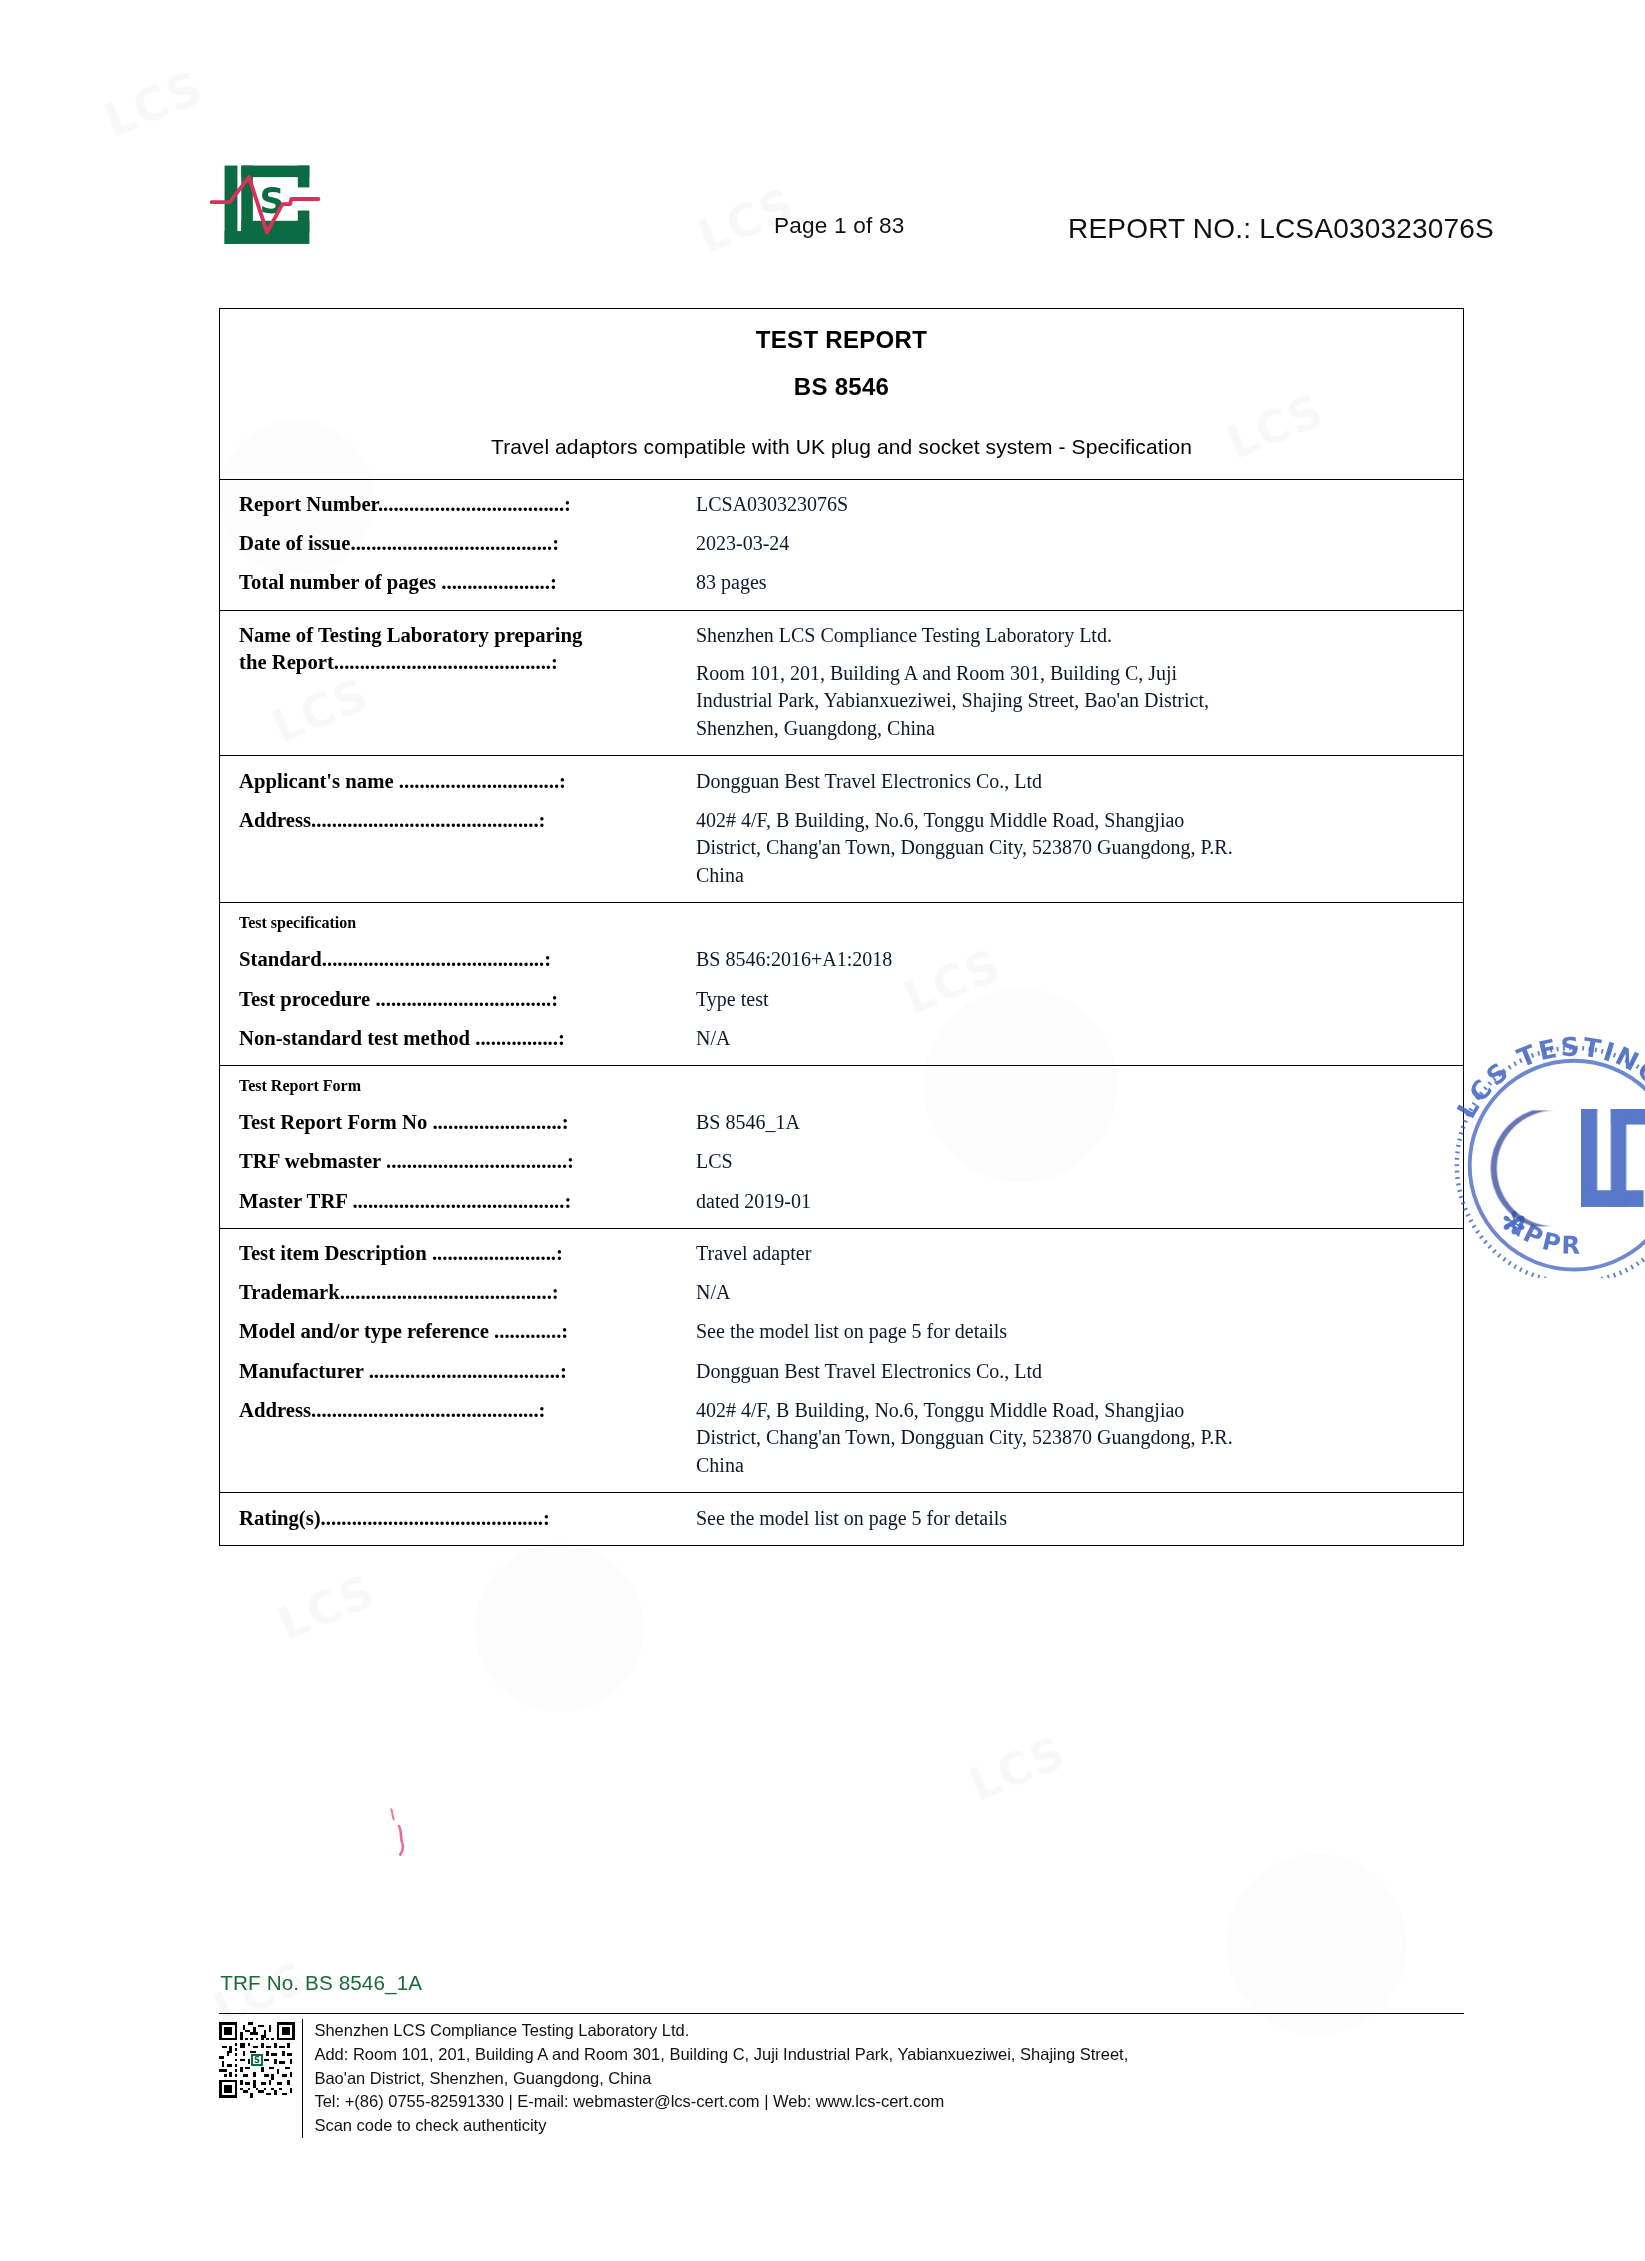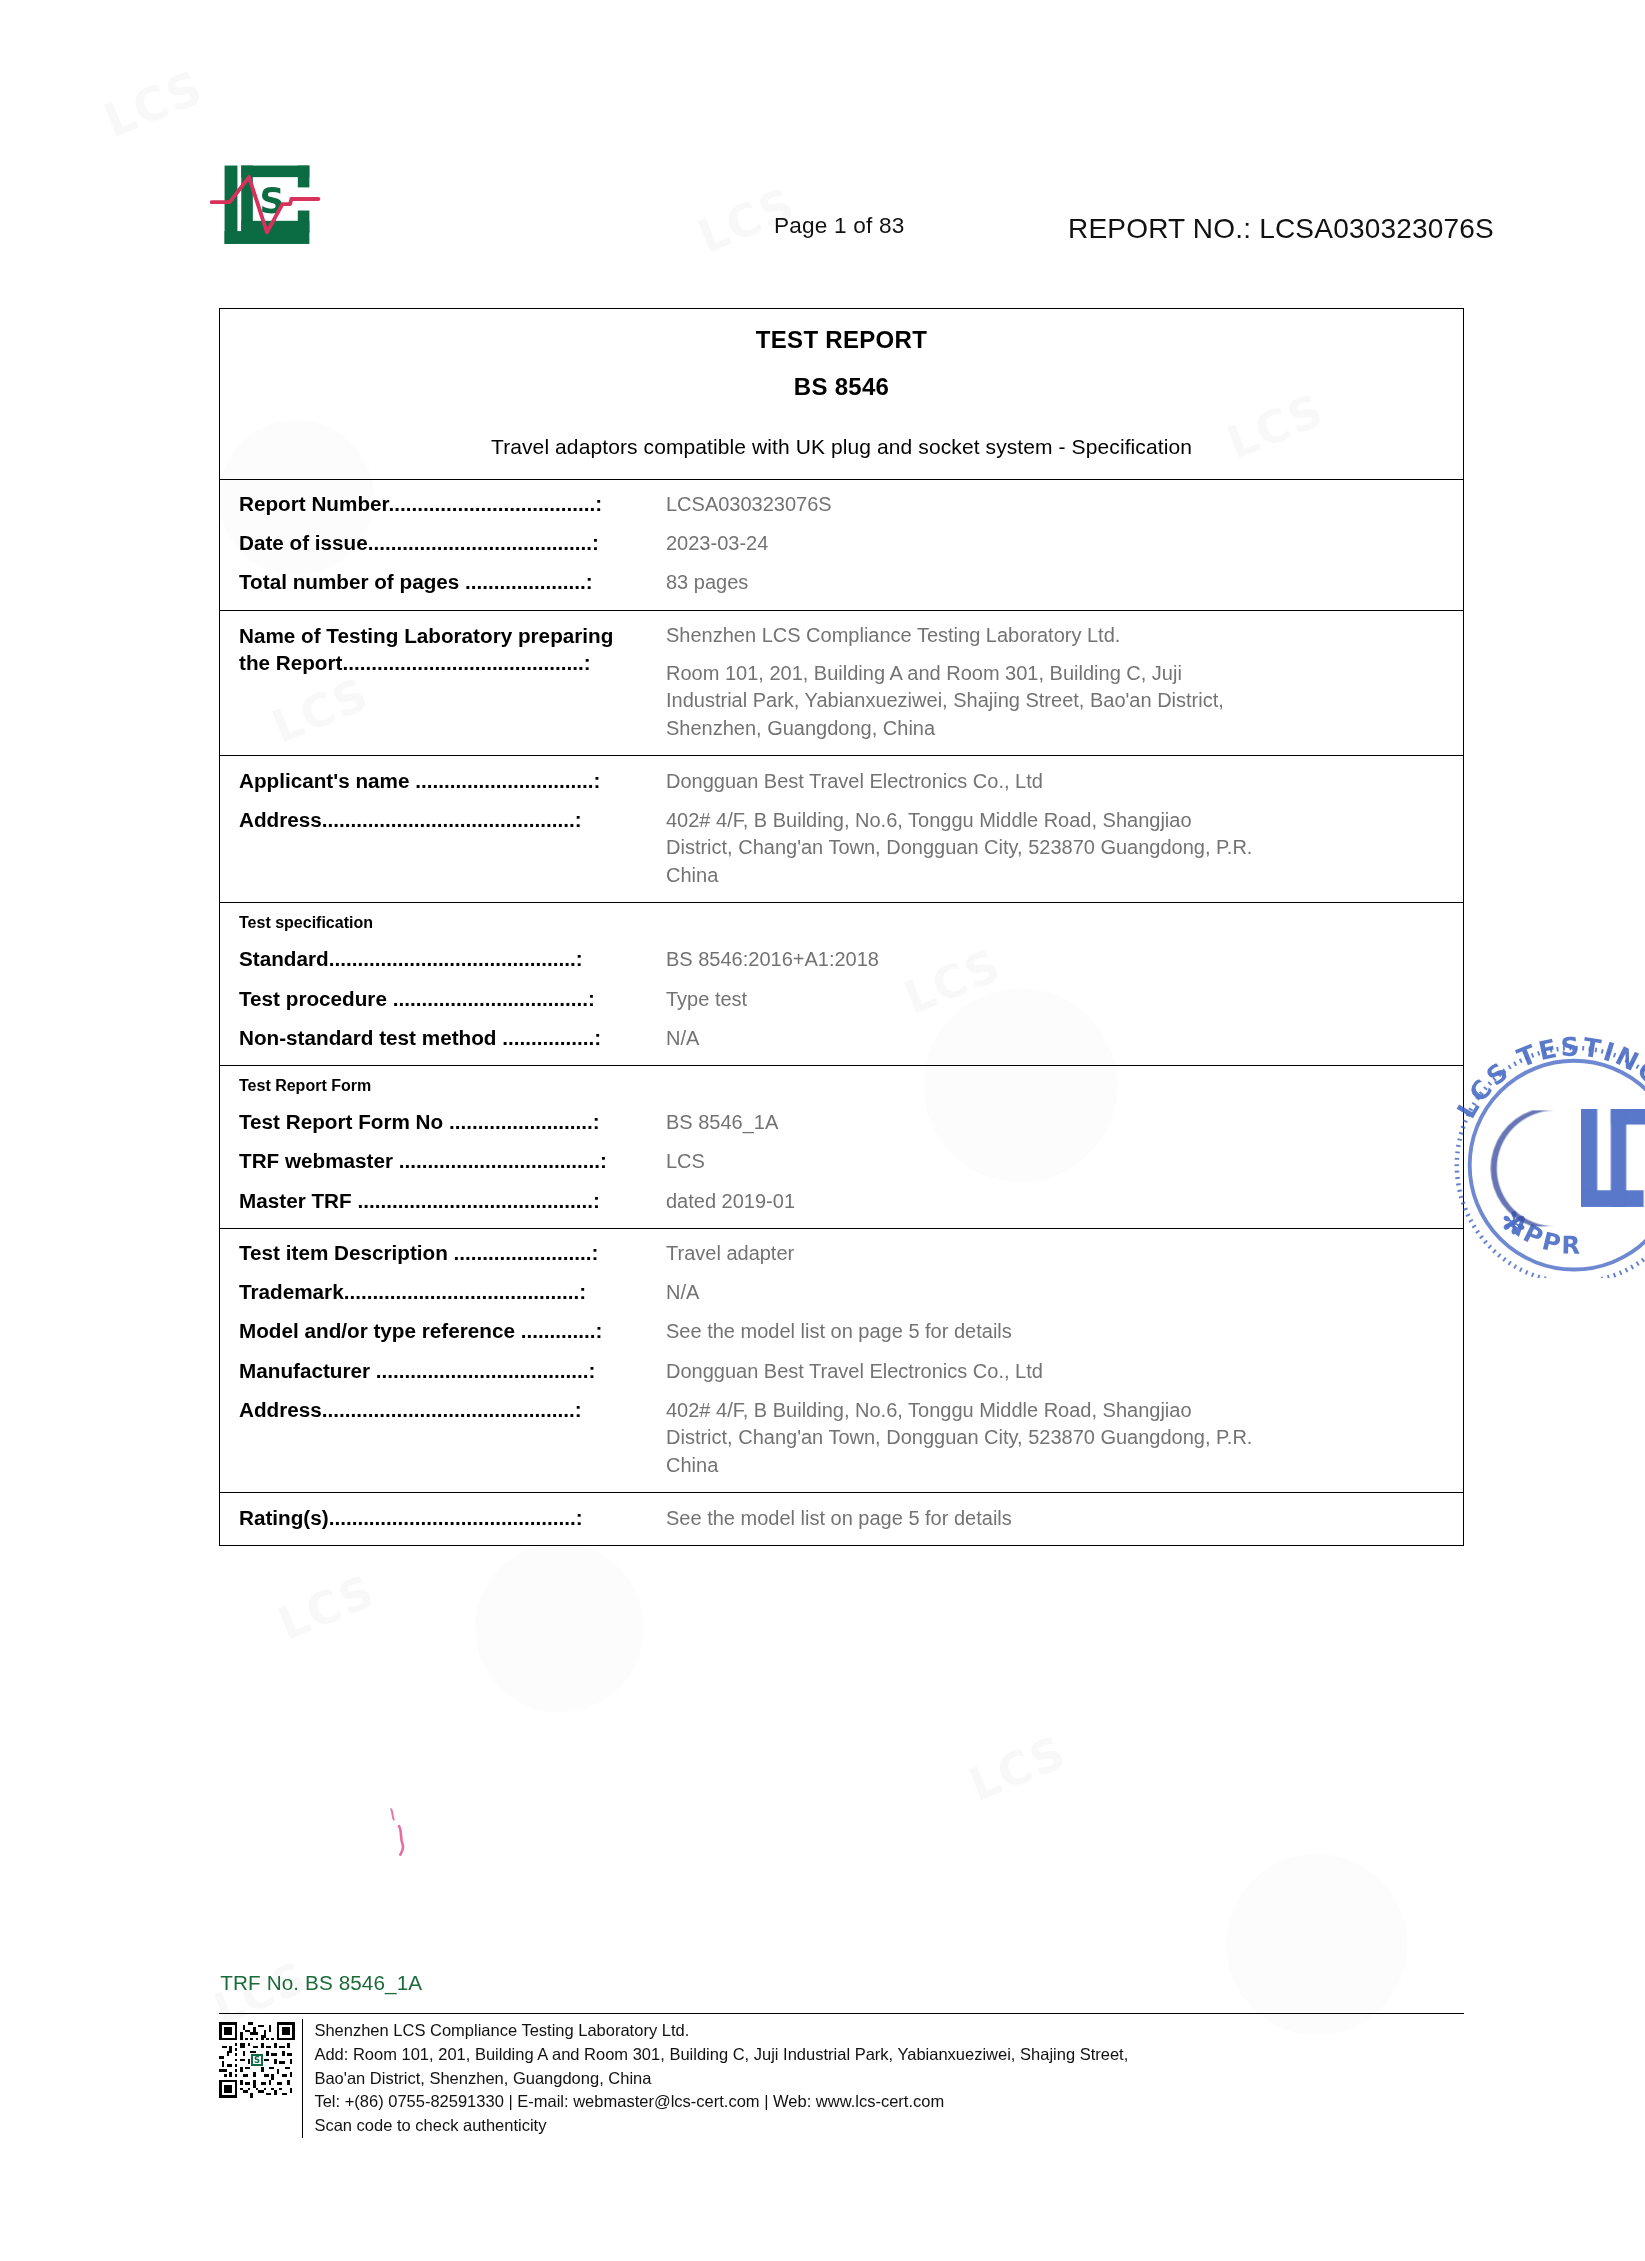--- a/index.html
+++ b/index.html
@@ -111,20 +111,21 @@
     font-weight: normal;
     letter-spacing: 0.1px;
   }
 
   .sect {
     border-bottom: 1.9px solid #000;
   }
   .sect:last-child { border-bottom: none; }
   .sect-inner {
     padding: 10.3px 0 11.6px 0;
+    font-family: Liberation Serif, serif;
   }
 
   .row {
     display: flex;
     align-items: flex-start;
     padding: 0 0 0 0;
     margin: 0;
   }
   .row + .row { margin-top: 11.6px; }
 
@@ -143,21 +144,22 @@
   .lbl .dots { font-weight: bold; letter-spacing: 0px; }
   .lbl .colon { font-weight: bold; }
 
   .val {
     flex: 1 1 auto;
     box-sizing: border-box;
     padding-right: 14px;
     font-size: 20px;
     font-weight: normal;
     line-height: 1.38;
-    color: #737373;
+    color: #0f172a;
+    margin-left: 30px;
   }
   .val .vline { display: block; }
 
   .heading-row {
     padding-left: 18px;
     font-size: 16px;
     font-weight: bold;
     margin-bottom: 14px;
   }
 

